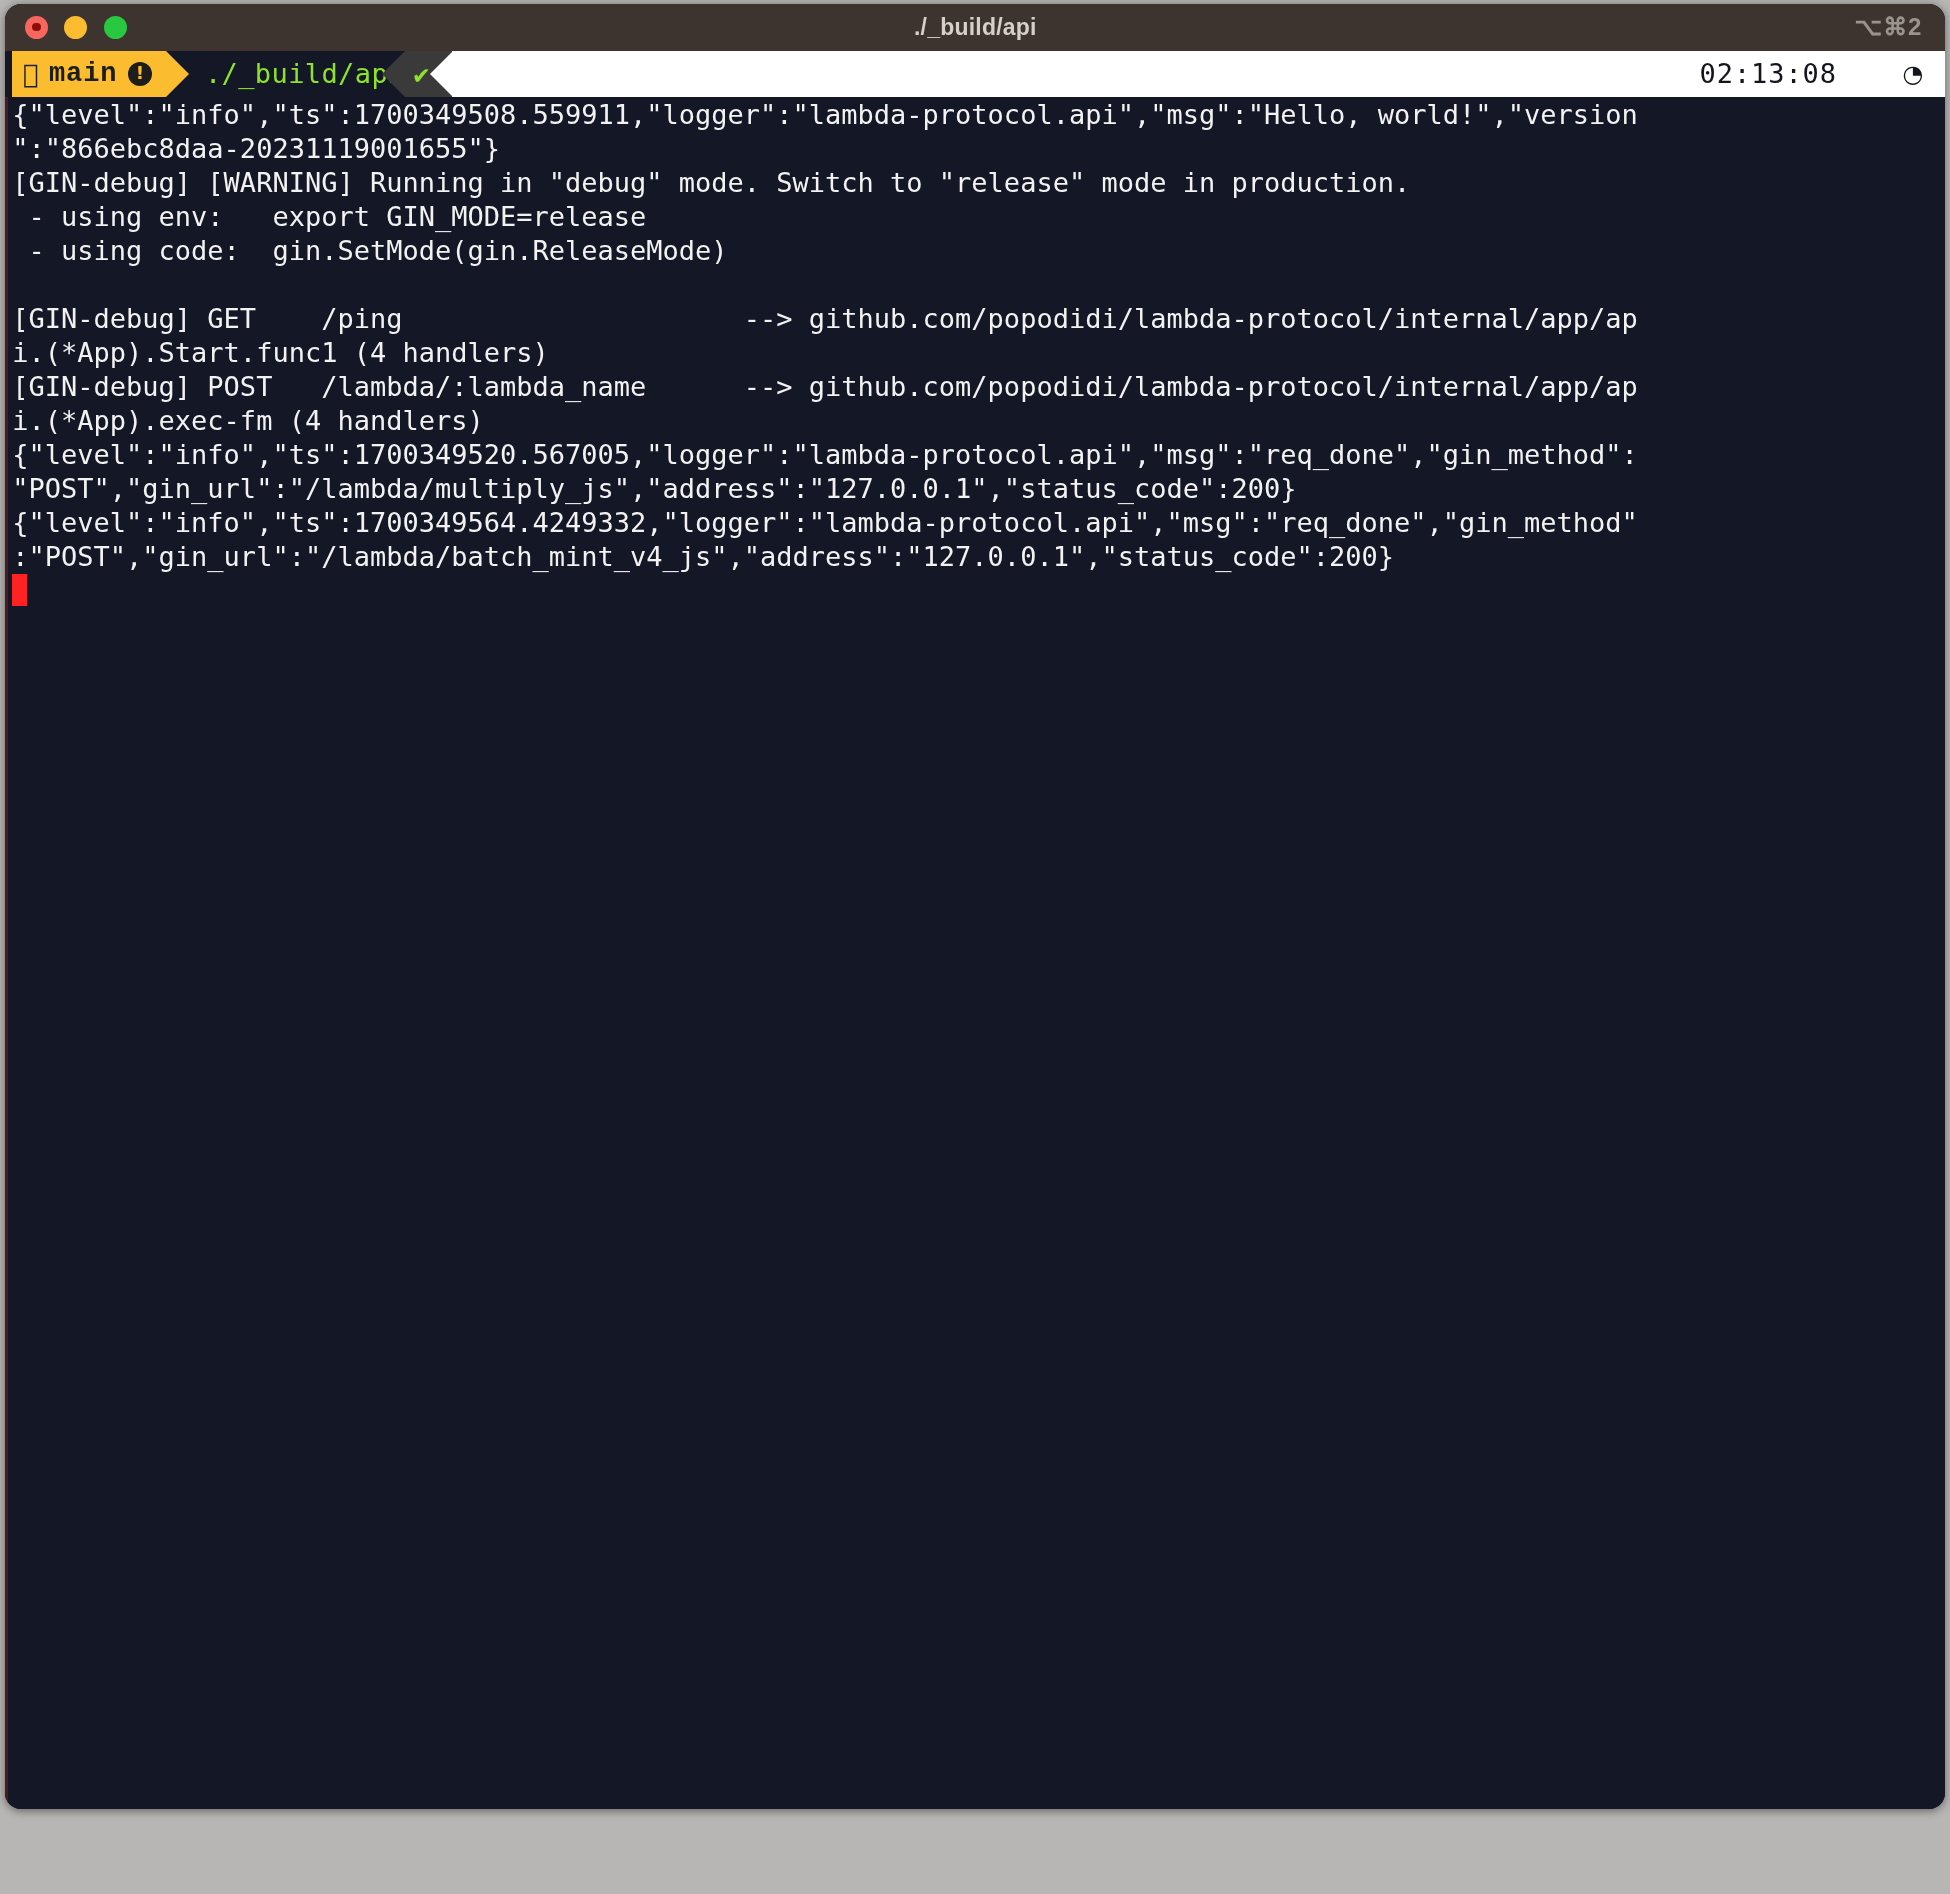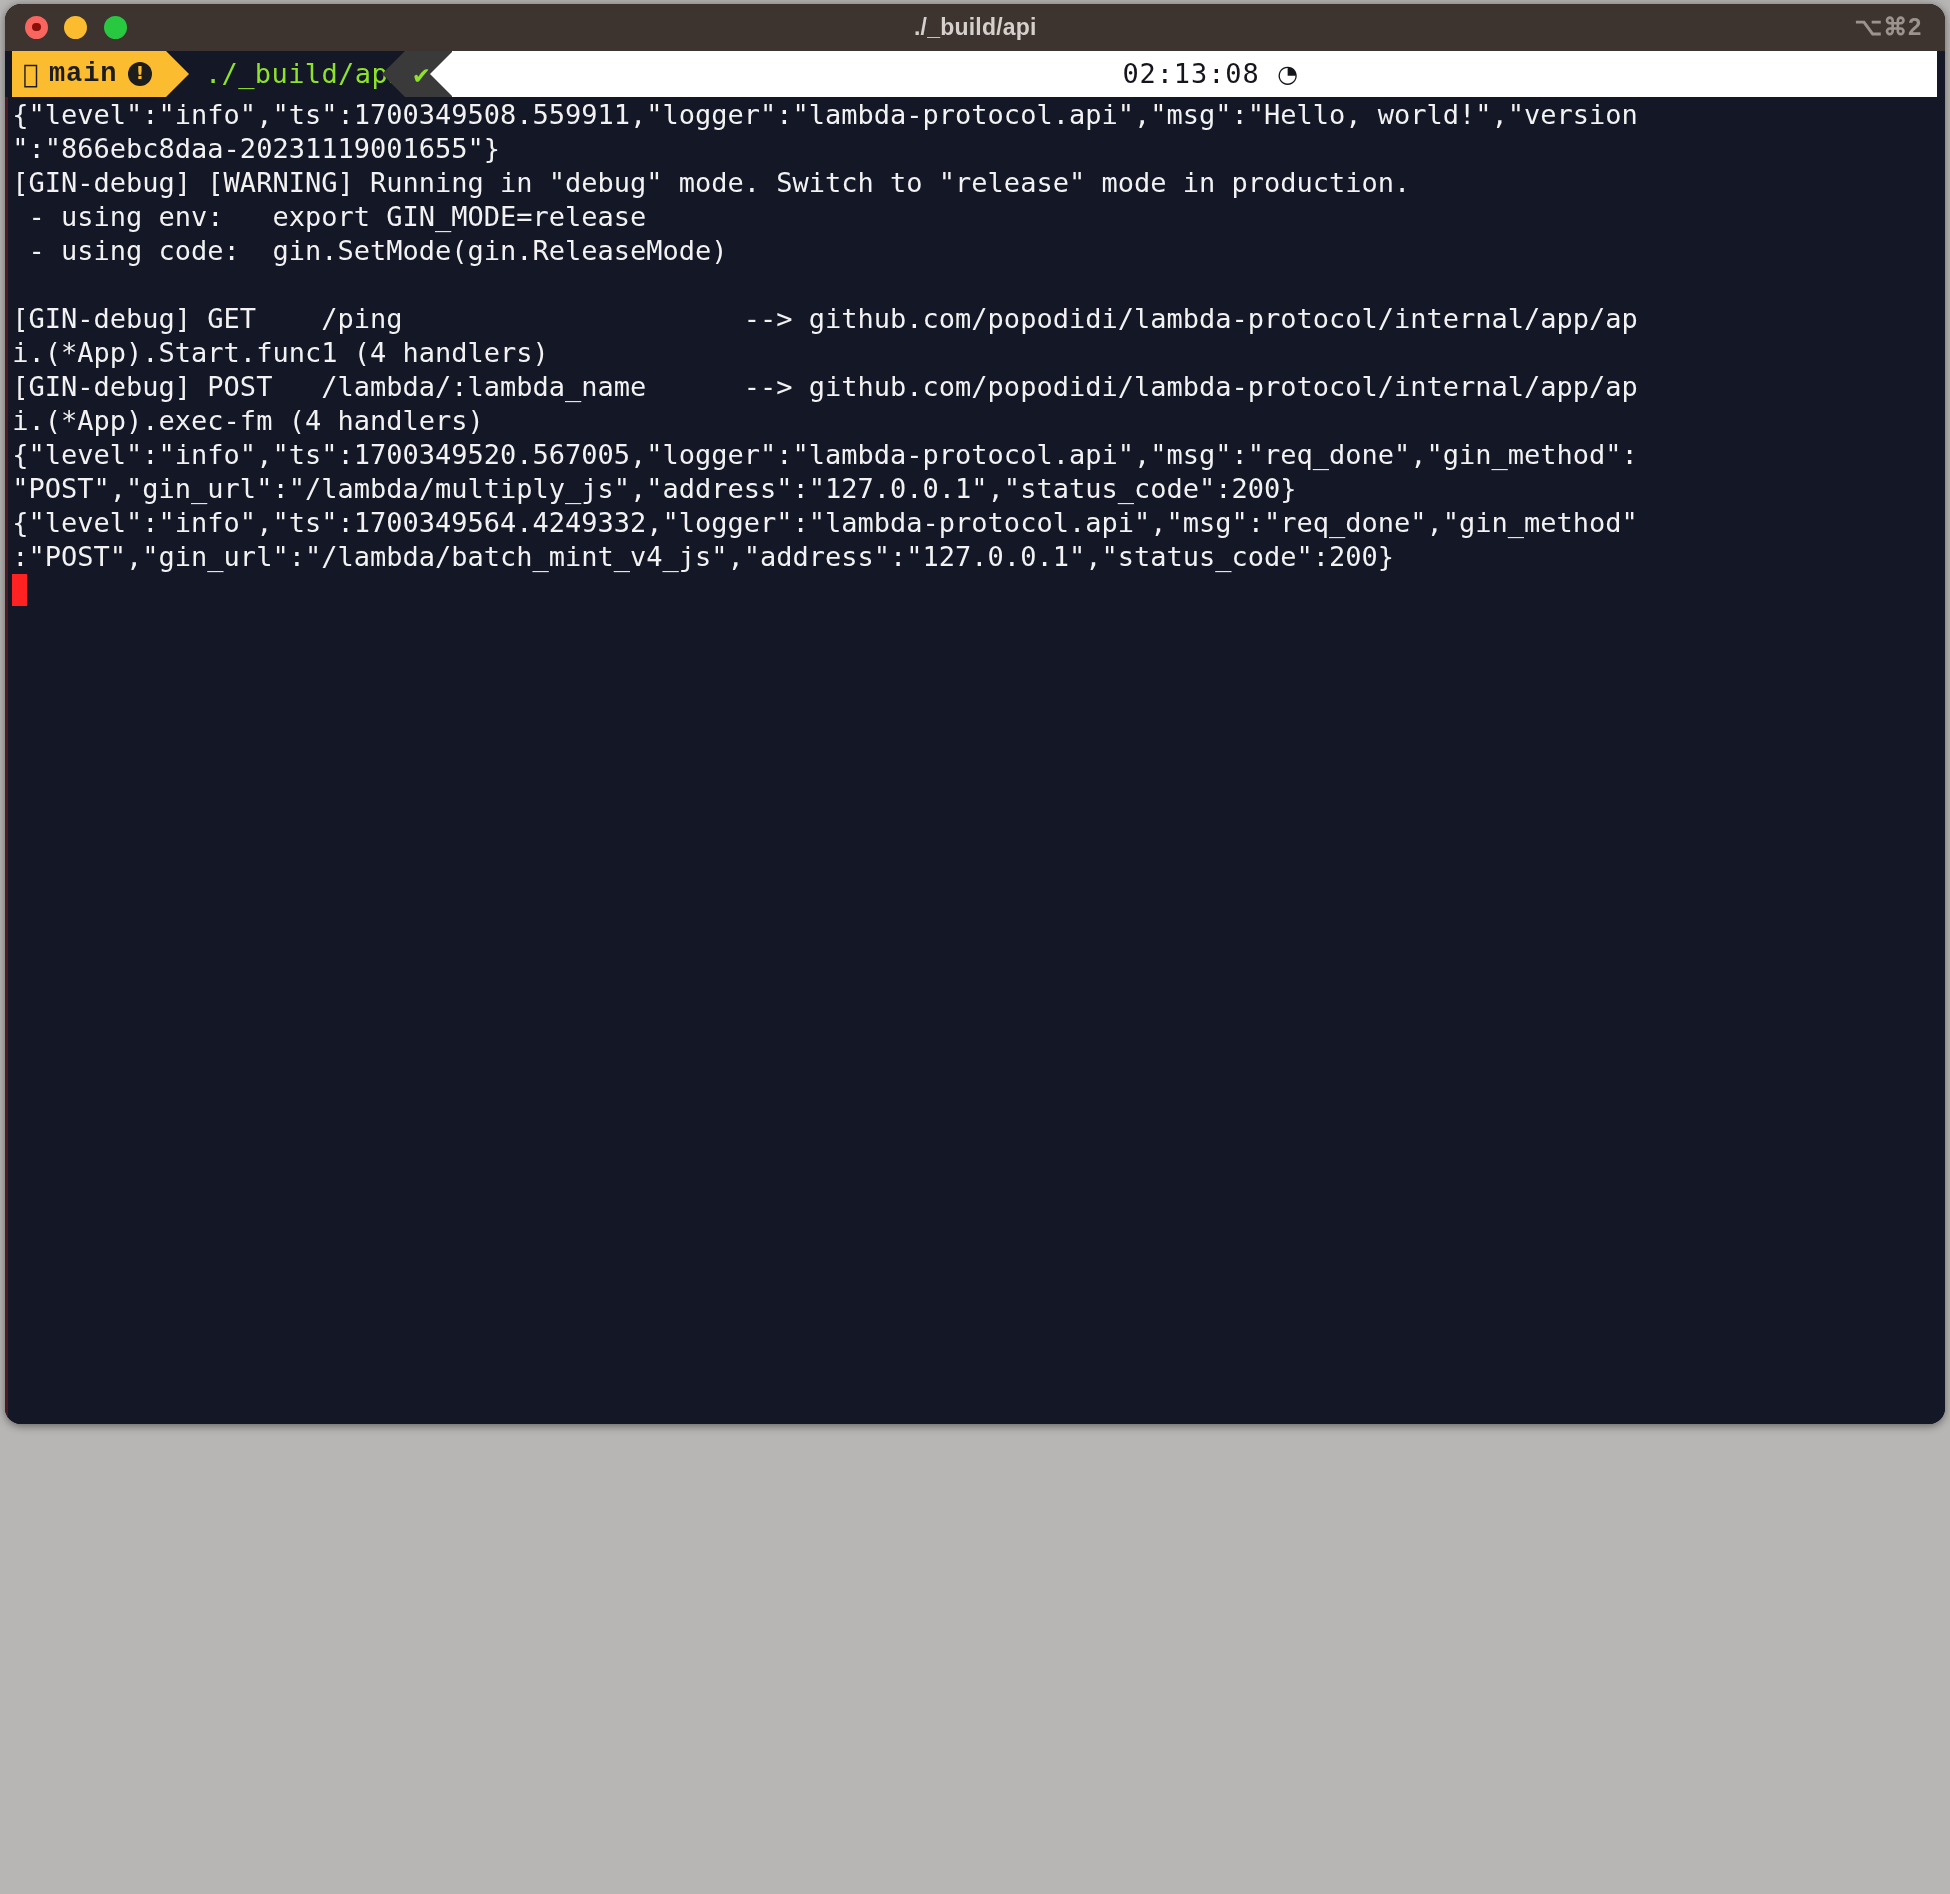--- a/index.html
+++ b/index.html
@@ -13,21 +13,21 @@
   body {
     font-family: "DejaVu Sans Mono", monospace;
   }
 
   
   .window {
     position: absolute;
     left: 5.3px;
     top: 3.5px;
     width: 1940px;
-    height: 1420px;
+    height: 1805px;
     border-radius: 16px;
     background: #141826;
     box-shadow: 0 1.8px 8.8px rgba(0,0,0,0.45);
     overflow: hidden;
     display: flex;
     flex-direction: column;
   }
 
   
   .titlebar {
@@ -158,23 +158,24 @@
     border-bottom: 23px solid transparent;
     border-right: 23px solid #3a3a3a;
   }
   .seg-time {
     background: #ffffff;
     color: #15161c;
     font-size: 27px;
     padding: 0 21px 0 14px;
     position: relative;
     flex: 1 1 auto;
-    justify-content: center;
+    justify-content: flex-end;
     letter-spacing: 0.9px;
-    margin-right: 8px;
+    margin-right: 0;
+    gap: 48px;
   }
   .seg-time::before {
     content: "";
     position: absolute;
     left: -22px; top: 0;
     width: 0; height: 0;
     border-top: 23px solid transparent;
     border-bottom: 23px solid transparent;
     border-right: 23px solid #ffffff;
   }

